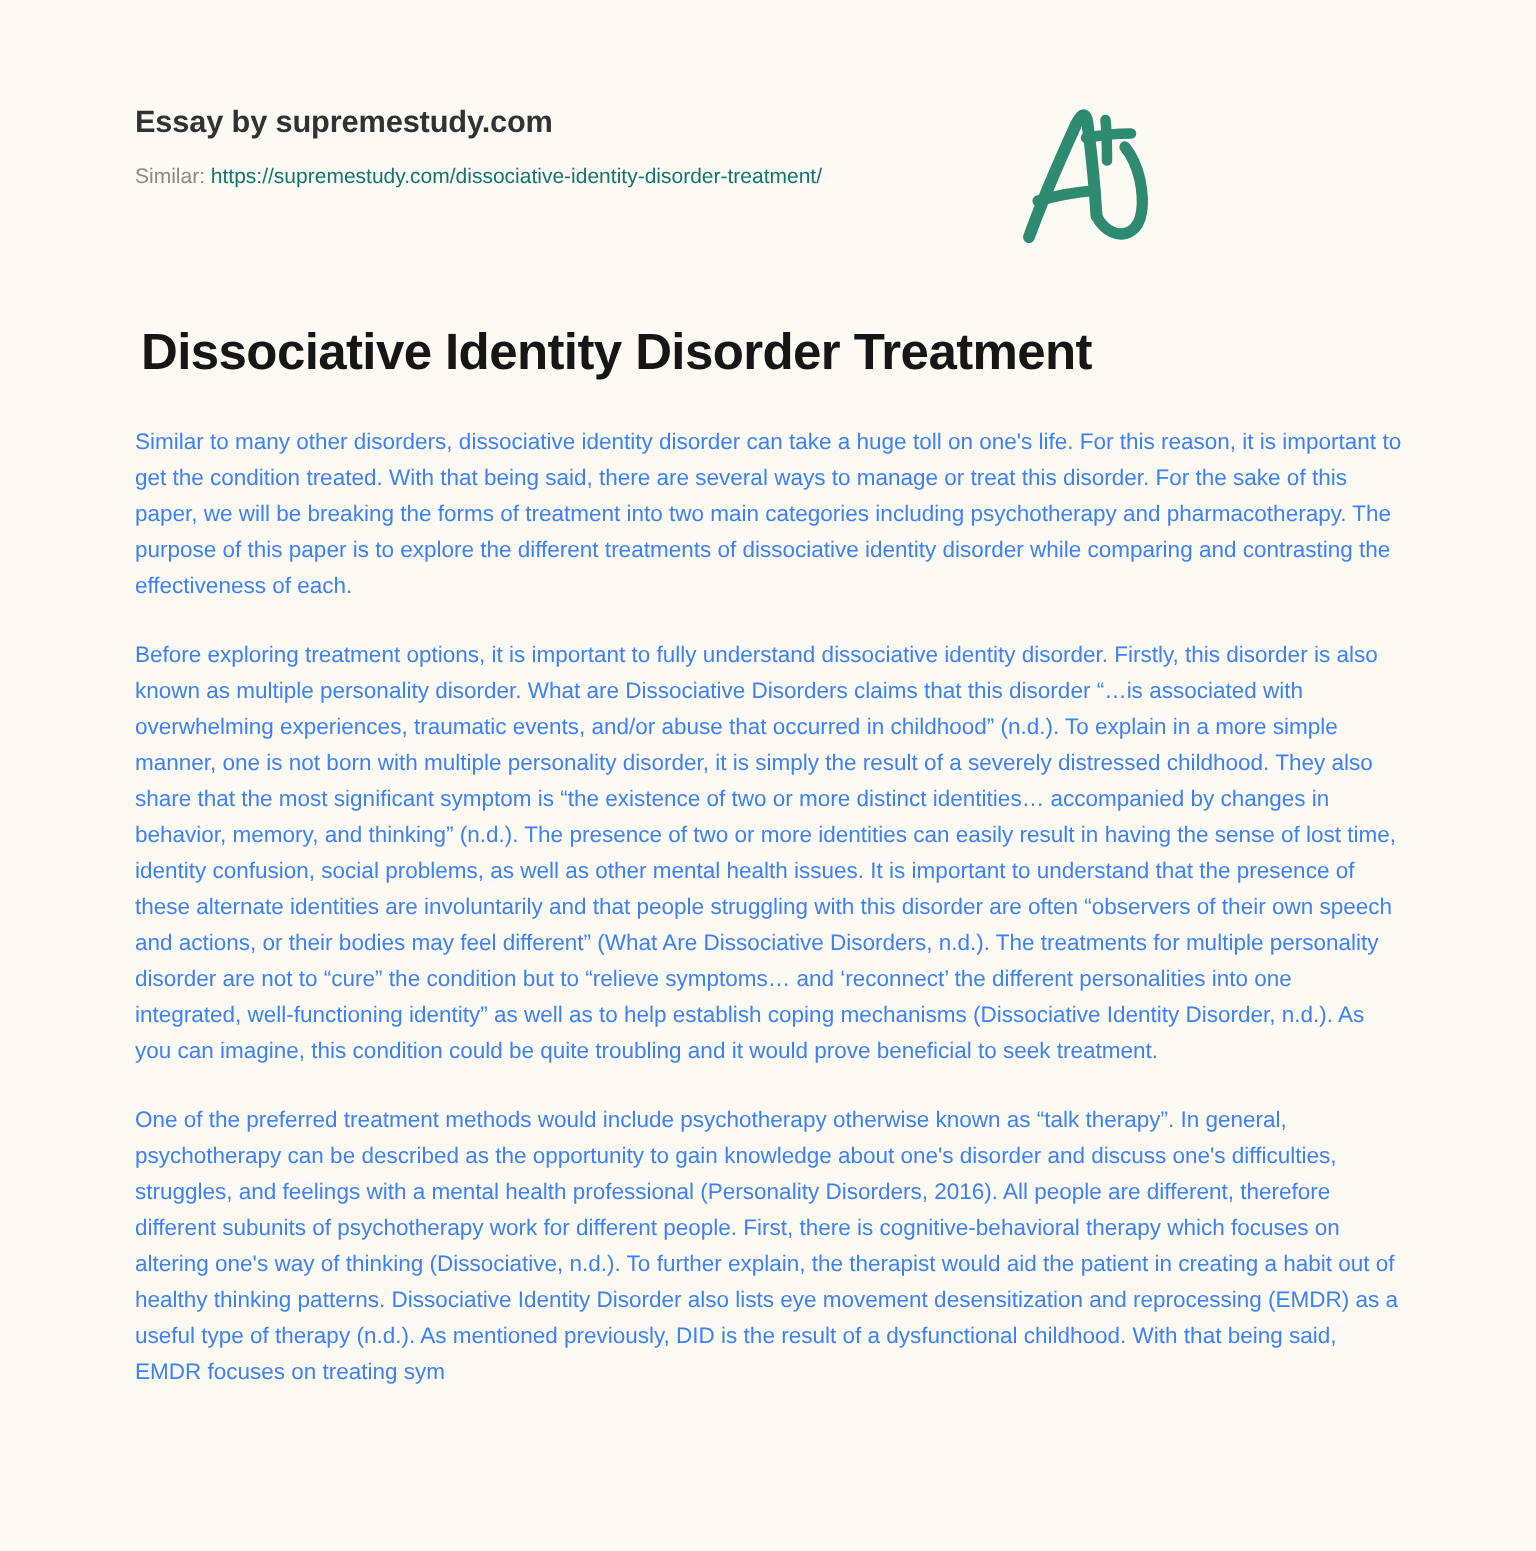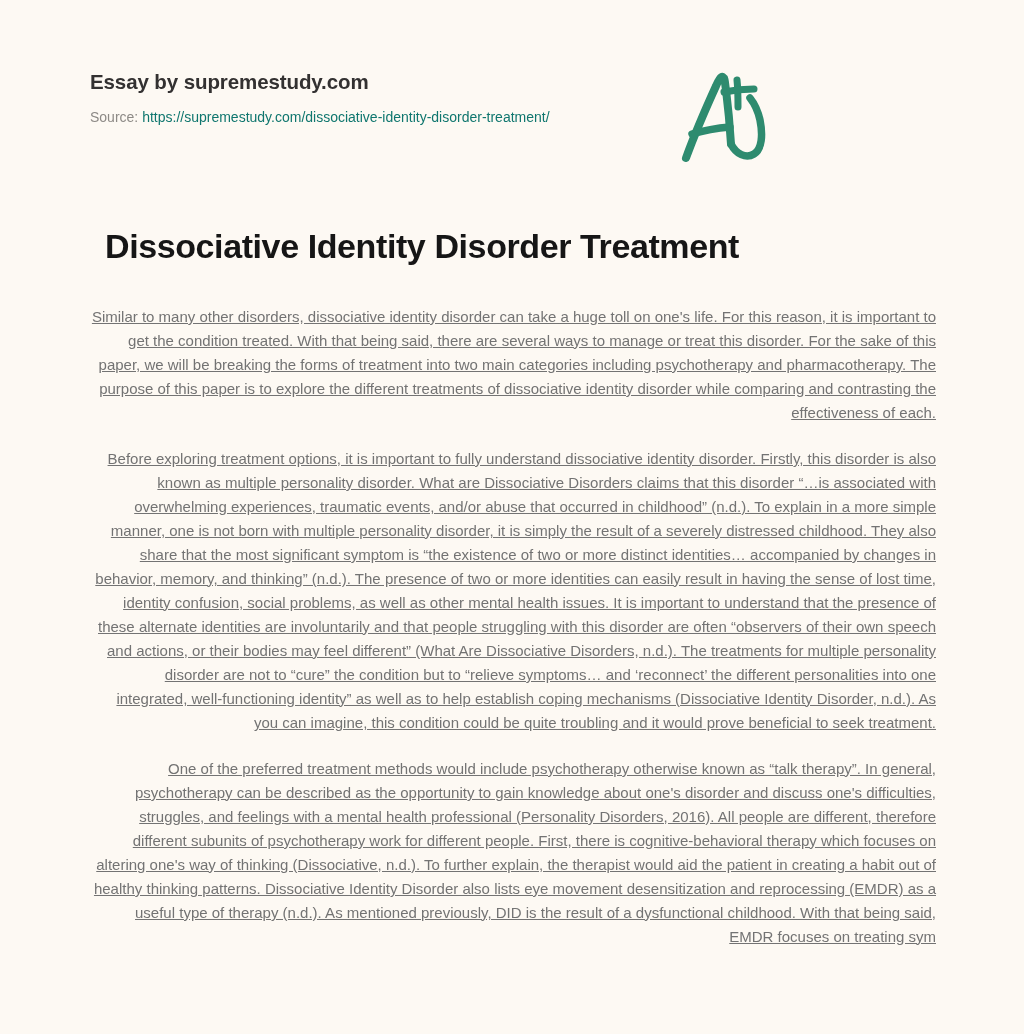--- a/index.html
+++ b/index.html
@@ -60,58 +60,57 @@
     top: 62px;
     right: 92px;
     width: 120px;
     height: 110px;
     pointer-events: none;
   }
   .logo svg { display: block; width: 120px; height: 110px; }
 
   
   .doc-title {
-    margin: 15px;
+    margin: 4px;
     padding-top: 88px;
     font-size: 34px;
     font-weight: bold;
     color: #161616;
     letter-spacing: -0.4px;
     line-height: 1.1;
   }
 
   
   .body-copy {
     padding-top: 24px;
     width: 846px;
   }
 
   .body-copy p {
     margin: 0 0 22px 0;
     font-size: 15px;
     line-height: 24px;
-    color: #737373;
-    text-align: right;
-    text-decoration: underline;
+    color: #3b82f6;
+    text-align: left;
   }
 
   .body-copy p:last-child {
     margin-bottom: 0;
   }
 </style>
 </head>
 <body>
 
 <div class="page">
 
   <div class="header">
     <div class="essay-by">Essay by supremestudy.com</div>
 
     <div class="source-line">
-      <span class="source-label">Source:</span>
+      <span class="source-label">Similar:</span>
       <a class="source-url" href="#">https://supremestudy.com/dissociative-identity-disorder-treatment/</a>
     </div>
   </div>
 
   <div class="logo">
     <svg viewBox="0 0 120 110" xmlns="http://www.w3.org/2000/svg" fill="none" stroke="#2e8b6f" stroke-linecap="round" stroke-linejoin="round">
 
       <path d="M22 96 C30 74 42 46 52 24 C54 19 57 14 59 15 C61 16 61 22 62 28 C64 44 66 66 67 82" stroke-width="8"></path>
 
       <path d="M28 72 C38 69 54 66 66 65" stroke-width="7.5"></path>

